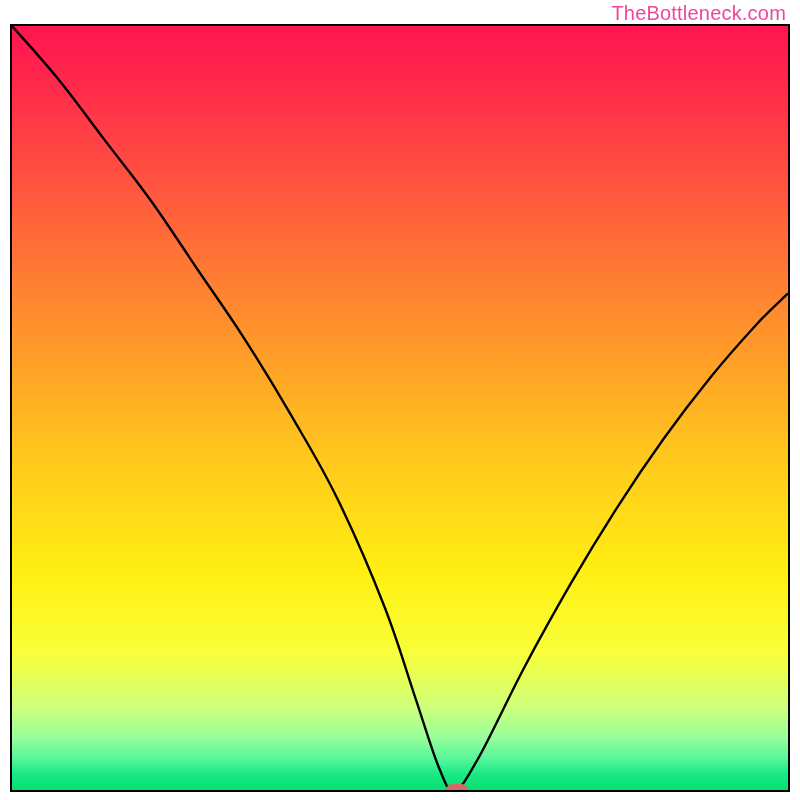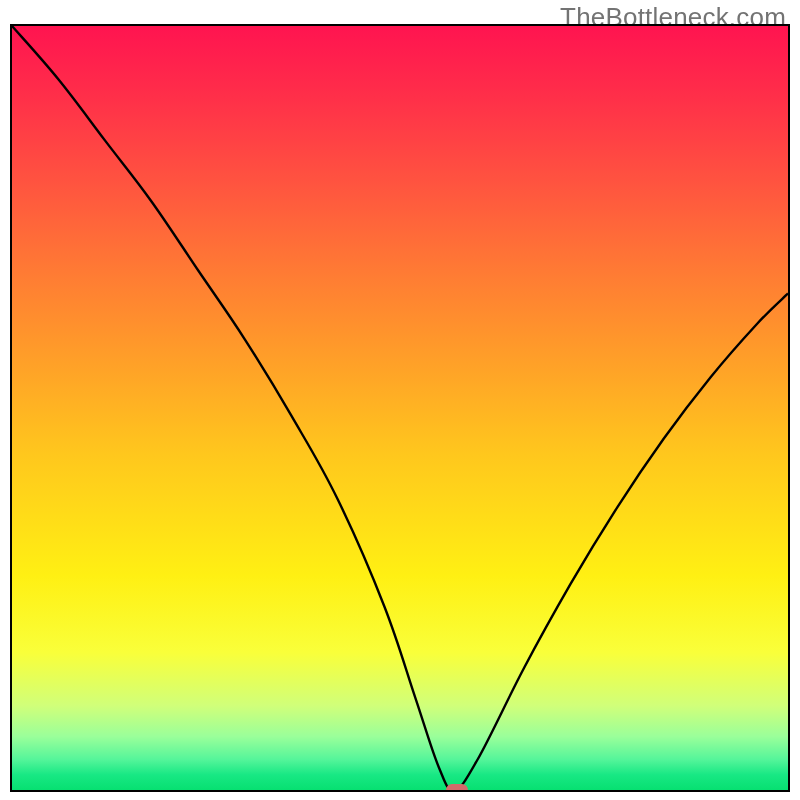--- a/index.html
+++ b/index.html
@@ -50,23 +50,23 @@
     width: 22px;
     height: 12px;
     background: #d26a6a;
     border-radius: 6px;
     transform: translate(-50%, -50%);
   }
   .watermark {
     position: absolute;
     top: 2px;
     right: 14px;
-    font-size: 26px;
+    font-size: 20px;
     font-weight: 500;
-    color: #737373;
+    color: #ec4899;
     letter-spacing: 0.2px;
   }
 </style>
 </head>
 <body>
 
 <div class="watermark">TheBottleneck.com</div>
 
 <div class="frame">
 

